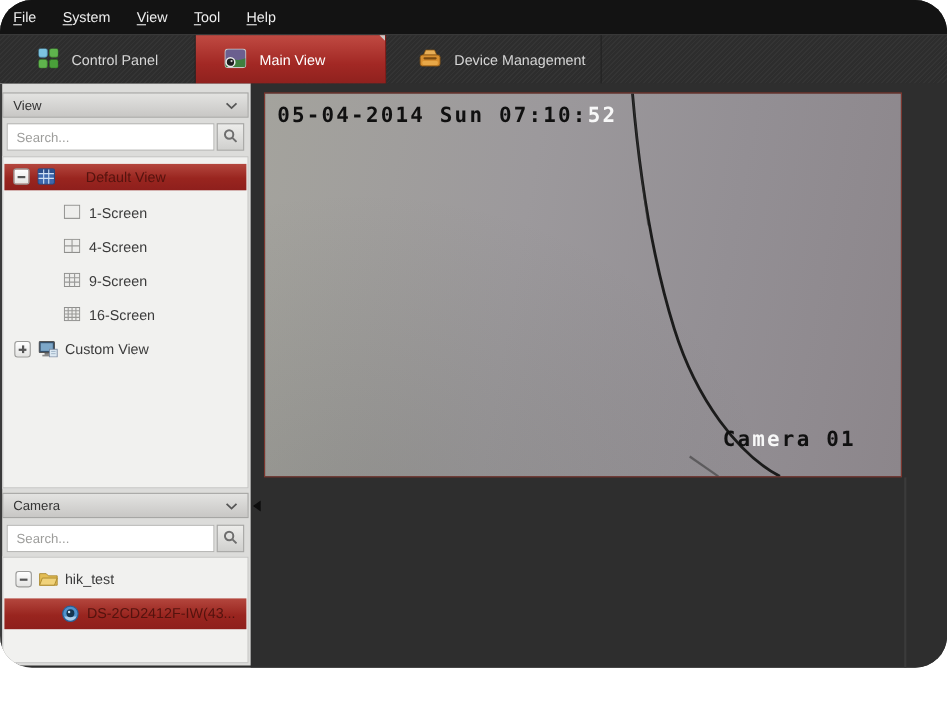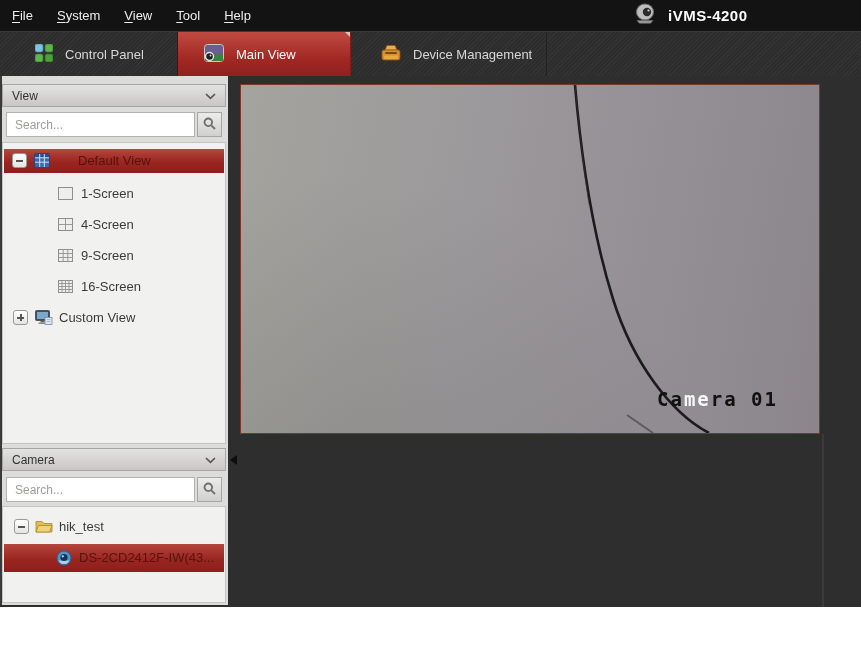--- a/index.html
+++ b/index.html
@@ -1,17 +1,17 @@
 <!DOCTYPE html>
 <html><head>
 <meta charset="utf-8">
 <style>
   * { margin:0; padding:0; box-sizing:border-box; }
   body { width:861px; height:651px; background:#ffffff; font-family:"Liberation Sans", sans-serif; overflow:hidden; }
-  .app { position:relative; width:861px; height:607px; background:#2e2e2e; overflow:hidden; }
+  .app { position:relative; width:861px; height:607px; background:#2e2e2e; overflow:hidden;border-radius:29px; }
 
   
   .menubar { position:absolute; top:0; left:0; right:0; height:31px; background:#131313; display:flex; align-items:center; }
   .menu-item { padding:0 12px; font-size:13px; color:#ededed; line-height:31px; cursor:default; }
   .menu-item u { text-decoration:underline; text-underline-offset:2px; }
   .logo { position:absolute; left:634px; top:2px; height:27px; display:flex; align-items:center; gap:10px; }
   .logo-title { color:#fdfdfd; font-size:15px; font-weight:bold; letter-spacing:.5px; }
 
   
   .tabbar { position:absolute; top:31px; left:0; right:0; height:45px; background:#2d2d2d;
@@ -85,31 +85,20 @@
 <body>
 
 <div class="app">
 
   <div class="menubar">
     <span class="menu-item mnemonic"><u>F</u>ile</span>
     <span class="menu-item mnemonic"><u>S</u>ystem</span>
     <span class="menu-item mnemonic"><u>V</u>iew</span>
     <span class="menu-item mnemonic"><u>T</u>ool</span>
     <span class="menu-item mnemonic"><u>H</u>elp</span>
-    <div class="logo">
-      <span>
-        <svg width="24" height="21" viewBox="0 0 24 21">
-          <ellipse cx="11" cy="9" rx="8.5" ry="8" fill="#bdbdbd" stroke="#6f6f6f"></ellipse>
-          <circle cx="13" cy="9" r="4.2" fill="#2a2a2a"></circle>
-          <circle cx="14.5" cy="7.5" r="1.1" fill="#d8d8d8"></circle>
-          <path d="M3,17.5 L19,17.5 L16.5,20.3 L5.5,20.3 Z" fill="#9a9a9a" stroke="#6f6f6f" stroke-width="0.6"></path>
-        </svg>
-      </span>
-      <span class="logo-title">iVMS-4200</span>
-    </div>
   </div>
 
   <div class="tabbar">
     <div class="tab tab-cp">
       <span>
         <svg width="18" height="18" viewBox="0 0 18 18">
           <rect x="0" y="0" width="8" height="8" rx="2" fill="#7cc4e0" stroke="#4a8aa8" stroke-width="0.7"></rect>
           <rect x="10" y="0" width="8" height="8" rx="2" fill="#5fb44d" stroke="#3a7a2c" stroke-width="0.7"></rect>
           <rect x="0" y="10" width="8" height="8" rx="2" fill="#5fb44d" stroke="#3a7a2c" stroke-width="0.7"></rect>
           <rect x="10" y="10" width="8" height="8" rx="2" fill="#4aa03a" stroke="#2f6a22" stroke-width="0.7"></rect>
@@ -289,18 +278,19 @@
   </div>
 
   <div class="main">
     <div class="video-cell">
       <div class="shade"></div>
       <svg class="crack" viewBox="0 0 578 348" preserveAspectRatio="none">
         <path d="M334,0 C340,70 352,150 372,214 C392,278 430,328 468,348" fill="none" stroke="#1b1b1b" stroke-width="2.6"></path>
         <path d="M386,330 L412,348" fill="none" stroke="#2a2a2a" stroke-width="2" opacity="0.5"></path>
         <path d="M334,0 C338,40 342,80 348,120" fill="none" stroke="#3a3a3a" stroke-width="1" opacity="0.5"></path>
       </svg>
+      <div class="osd osd-ts"><span>05-04-2014 Sun 07:10:</span><span class="white">52</span></div>
       <div class="osd osd-cam"><span>Ca</span><span class="white">me</span><span>ra 01</span></div>
     </div>
     <div class="vdivider"></div>
   </div>
 
 </div>
 
 </body></html>

